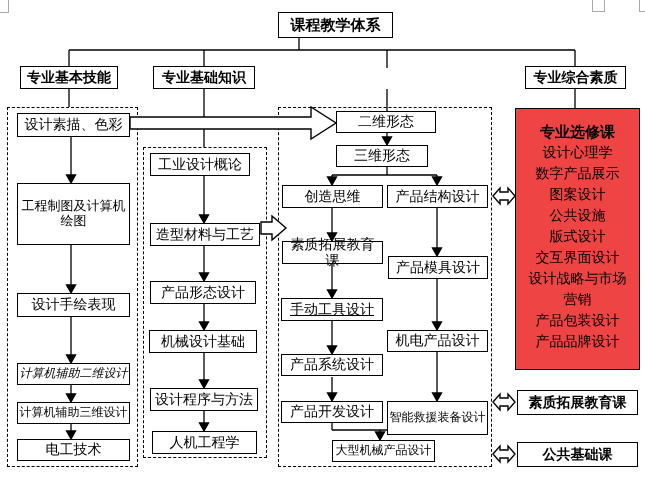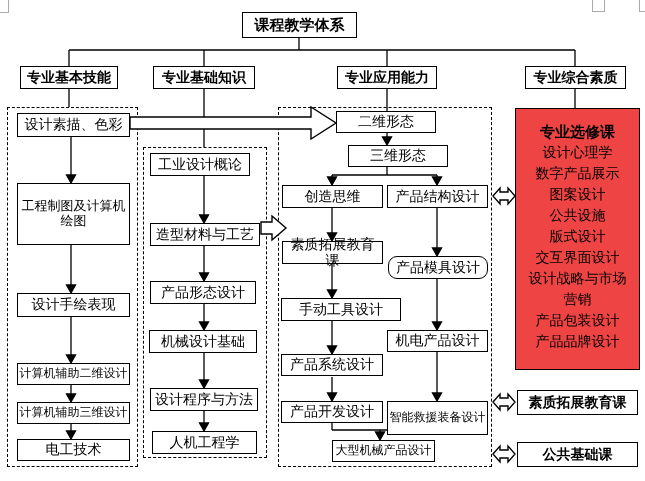--- a/index.html
+++ b/index.html
@@ -10,21 +10,21 @@
   .grp{position:absolute;border:1.5px dashed #000;background:transparent;z-index:1;box-sizing:border-box;}
   .overlay{position:absolute;left:0;top:0;z-index:2;}
   .node{
     position:absolute;border:1.4px solid #000;background:#fff;z-index:3;
     display:flex;align-items:center;justify-content:center;text-align:center;
     font-size:14px;line-height:1.12;box-sizing:border-box;padding:0 1px;
   }
   .bold{font-weight:bold;}
   .fs12{font-size:12px;}
   .fs13{font-size:13px;}
-  .fs15{font-size:15px;}
+  .fs15{font-size:15px;margin-left:36px;}
   .panel{
     position:absolute;border:1.4px solid #000;background:#ef4444;z-index:3;box-sizing:border-box;
     text-align:center;font-size:14px;line-height:21px;padding-top:12px;
   }
   .panel .p-title{font-weight:bold;font-size:15px;}
   .panel .p-item{width:106px;margin:0 auto;}
   .artifact{position:absolute;border:1px solid #aaa;background:#fff;z-index:0;box-sizing:border-box;}
 </style>
 </head>
 <body>
@@ -155,48 +155,47 @@
       <polygon points="261,222 272,222 272,216 286,228 272,240 272,234 261,234"></polygon>
       <path d="M493,196 L500,188 L500,192 L508,192 L508,188 L515,196 L508,204 L508,200 L500,200 L500,204 Z"></path>
       <path d="M493,402 L500,394 L500,398 L508,398 L508,394 L515,402 L508,410 L508,406 L500,406 L500,410 Z"></path>
       <path d="M493,454 L500,446 L500,450 L508,450 L508,446 L515,454 L508,462 L508,458 L500,458 L500,462 Z"></path>
     </g>
   </svg>
 
   <div class="node bold fs15" style="left:242px;top:12px;width:115px;height:26px;">课程教学体系</div>
   <div class="node bold" style="left:20px;top:66px;width:98px;height:23px;text-align:center;">专业基本技能</div>
   <div class="node bold" style="left:153px;top:66px;width:102px;height:23px;text-align:center;">专业基础知识</div>
-  <div class="node bold" style="left:337px;top:66px;width:100px;height:23px;">专业应用能力</div>
   <div class="node bold" style="left:525px;top:66px;width:101px;height:23px;">专业综合素质</div>
 
   <div class="node" style="left:17px;top:113px;width:113px;height:24px;">设计素描、色彩</div>
   <div class="node fs13" style="left:17px;top:183px;width:113px;height:62px;">工程制图及计算机绘图</div>
   <div class="node" style="left:17px;top:293px;width:113px;height:24px;">设计手绘表现</div>
-  <div class="node fs12" style="left:17px;top:363px;width:113px;height:22px;">计算机辅助二维设计</div>
+  <div class="node fs12" style="left:17px;top:363px;width:113px;height:22px;font-style:italic;">计算机辅助二维设计</div>
   <div class="node fs12" style="left:17px;top:402px;width:113px;height:22px;">计算机辅助三维设计</div>
   <div class="node" style="left:17px;top:439px;width:113px;height:22px;">电工技术</div>
 
   <div class="node" style="left:150px;top:153px;width:100px;height:23px;">工业设计概论</div>
   <div class="node" style="left:150px;top:223px;width:110px;height:23px;">造型材料与工艺</div>
   <div class="node" style="left:150px;top:281px;width:106px;height:23px;">产品形态设计</div>
   <div class="node" style="left:149px;top:330px;width:108px;height:23px;">机械设计基础</div>
   <div class="node" style="left:150px;top:388px;width:108px;height:23px;">设计程序与方法</div>
   <div class="node" style="left:152px;top:431px;width:105px;height:23px;">人机工程学</div>
 
   <div class="node" style="left:336px;top:111px;width:100px;height:22px;">二维形态</div>
-  <div class="node" style="left:348px;top:145px;width:100px;height:22px;">三维形态</div>
+  <div class="node" style="left:336px;top:145px;width:92px;height:22px;">三维形态</div>
 
   <div class="node" style="left:282px;top:185px;width:101px;height:23px;">创造思维</div>
   <div class="node" style="left:282px;top:241px;width:101px;height:23px;">素质拓展教育课</div>
-  <div class="node" style="left:281px;top:298px;width:120px;height:23px;">手动工具设计</div>
+  <div class="node" style="left:281px;top:298px;width:102px;height:23px;text-decoration:underline;">手动工具设计</div>
   <div class="node" style="left:281px;top:354px;width:102px;height:22px;">产品系统设计</div>
   <div class="node" style="left:281px;top:401px;width:102px;height:22px;">产品开发设计</div>
 
   <div class="node" style="left:387px;top:185px;width:101px;height:23px;">产品结构设计</div>
-  <div class="node" style="left:388px;top:256px;width:100px;height:23px;border-radius:9px;">产品模具设计</div>
+  <div class="node" style="left:388px;top:256px;width:100px;height:23px;">产品模具设计</div>
   <div class="node" style="left:387px;top:330px;width:101px;height:22px;">机电产品设计</div>
   <div class="node fs12" style="left:387px;top:401px;width:101px;height:34px;">智能救援装备设计</div>
 
   <div class="node fs12" style="left:332px;top:440px;width:103px;height:22px;">大型机械产品设计</div>
 
   <div class="panel" style="left:515px;top:108px;width:125px;height:262px;">
     <div class="p-title">专业选修课</div>
     <div class="p-item">设计心理学</div>
     <div class="p-item">数字产品展示</div>
     <div class="p-item">图案设计</div>

